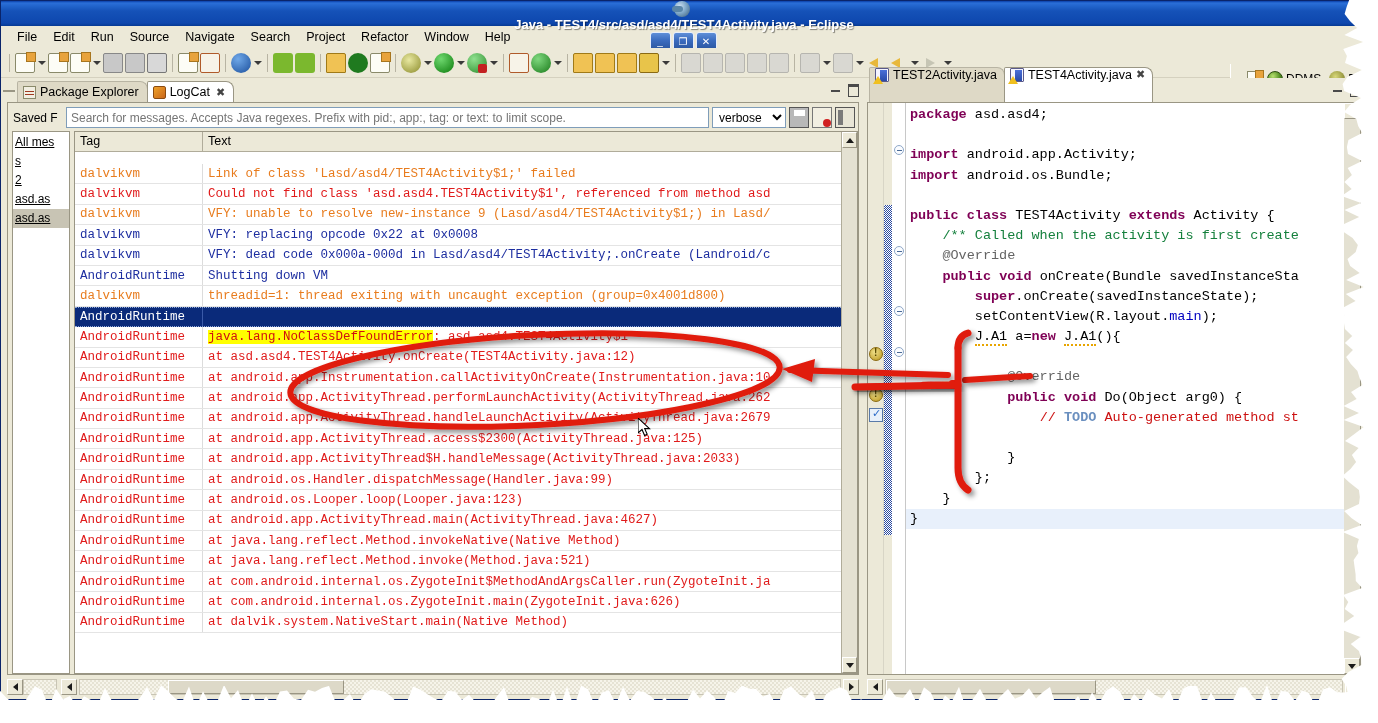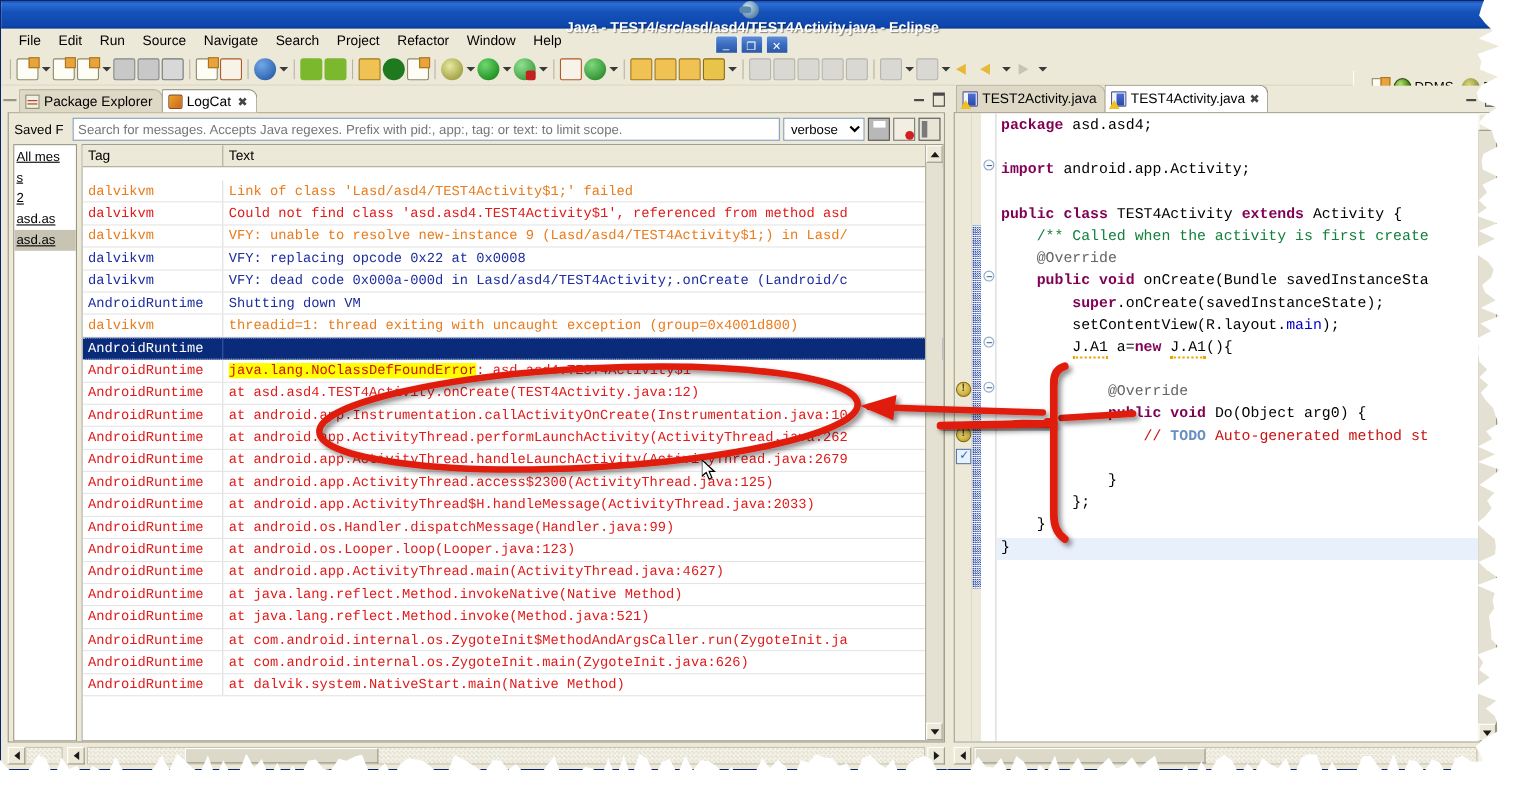--- a/index.html
+++ b/index.html
@@ -432,21 +432,21 @@
     flex: 1;
     position: relative;
     display: flex; flex-direction: column;
     background: #ece9d8;
   }
   #editor-tabs {
     height: 24px; display: flex; align-items: flex-end;
     padding-left: 6px; position: relative;
   }
   .etab {
-    height: 25px; display: flex; align-items: center; gap: 4px;
+    height: 35px; display: flex; align-items: flex-start; gap: 4px;
     padding: 0 7px 0 5px; font-size: 12.5px; color: #000;
     border: 1px solid #b8b4a3; border-bottom: none;
     border-radius: 2px 8px 0 0;
     background: #ded9c6; margin-right: -1px; white-space: nowrap;
   }
   .etab.active { background: #ffffff; border-color: #9a9684; }
   .etab-ico {
     width: 14px; height: 14px; flex:none; position: relative;
     background: #f4f4ff; border: 1px solid #5a5a8a; border-radius: 1px;
   }
@@ -868,20 +868,21 @@
             <div class="fold" style="top:42px"></div>
             <div class="fold" style="top:143px"></div>
             <div class="fold" style="top:203px"></div>
             <div class="fold" style="top:244px"></div>
           </div>
 
           <div id="code-area">
               <div class="cline"><span class="kw">package</span> asd.asd4;</div>
               <div class="cline">&nbsp;</div>
               <div class="cline"><span class="kw">import</span> android.app.Activity;</div>
+              <div class="cline"><span class="kw">import</span> android.os.Bundle;</div>
               <div class="cline">&nbsp;</div>
               <div class="cline"><span class="kw">public</span> <span class="kw">class</span> TEST4Activity <span class="kw">extends</span> Activity {</div>
               <div class="cline"><span class="jdoc">    /** Called when the activity is first create</span></div>
               <div class="cline"><span class="ann">    @Override</span></div>
               <div class="cline">    <span class="kw">public</span> <span class="kw">void</span> onCreate(Bundle savedInstanceSta</div>
               <div class="cline">        <span class="kw">super</span>.onCreate(savedInstanceState);</div>
               <div class="cline">        setContentView(R.layout.<span class="fld">main</span>);</div>
               <div class="cline">        <span class="sq">J.A1</span> a=<span class="kw">new</span> <span class="sq">J.A1</span>(){</div>
               <div class="cline">&nbsp;</div>
               <div class="cline"><span class="ann">            @Override</span></div>

